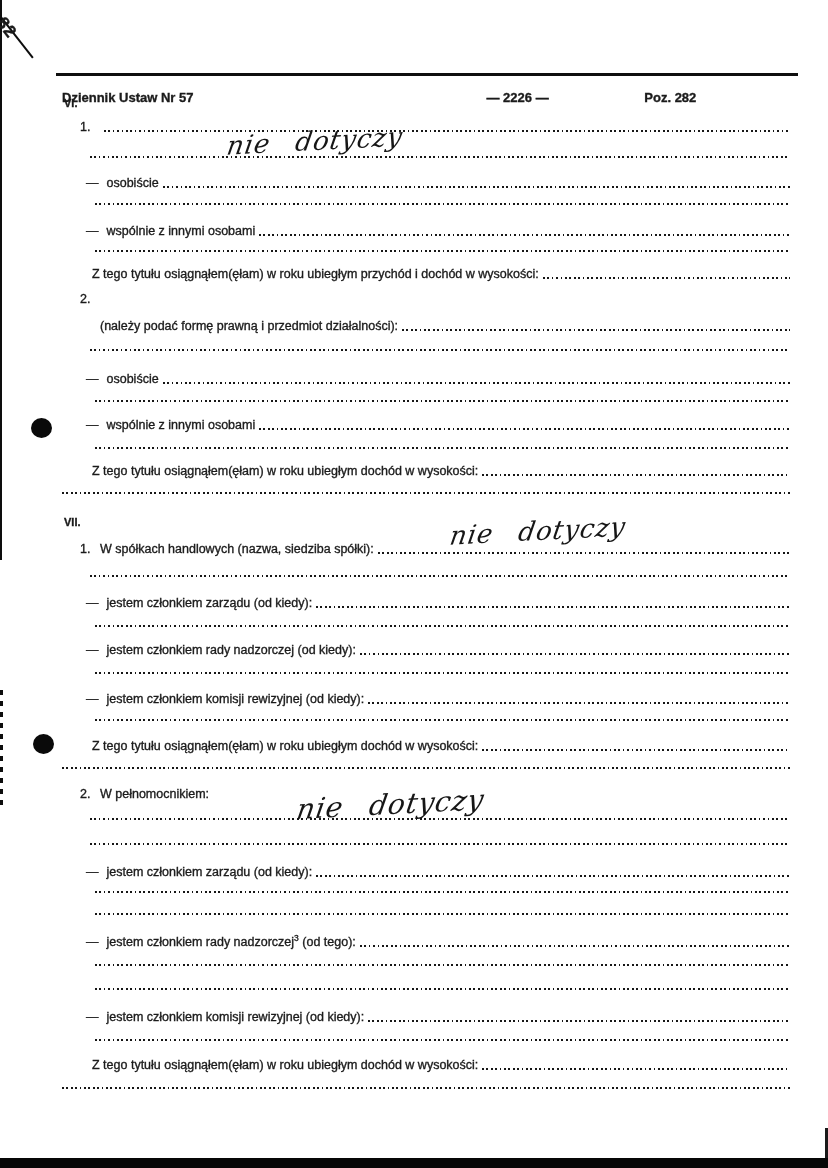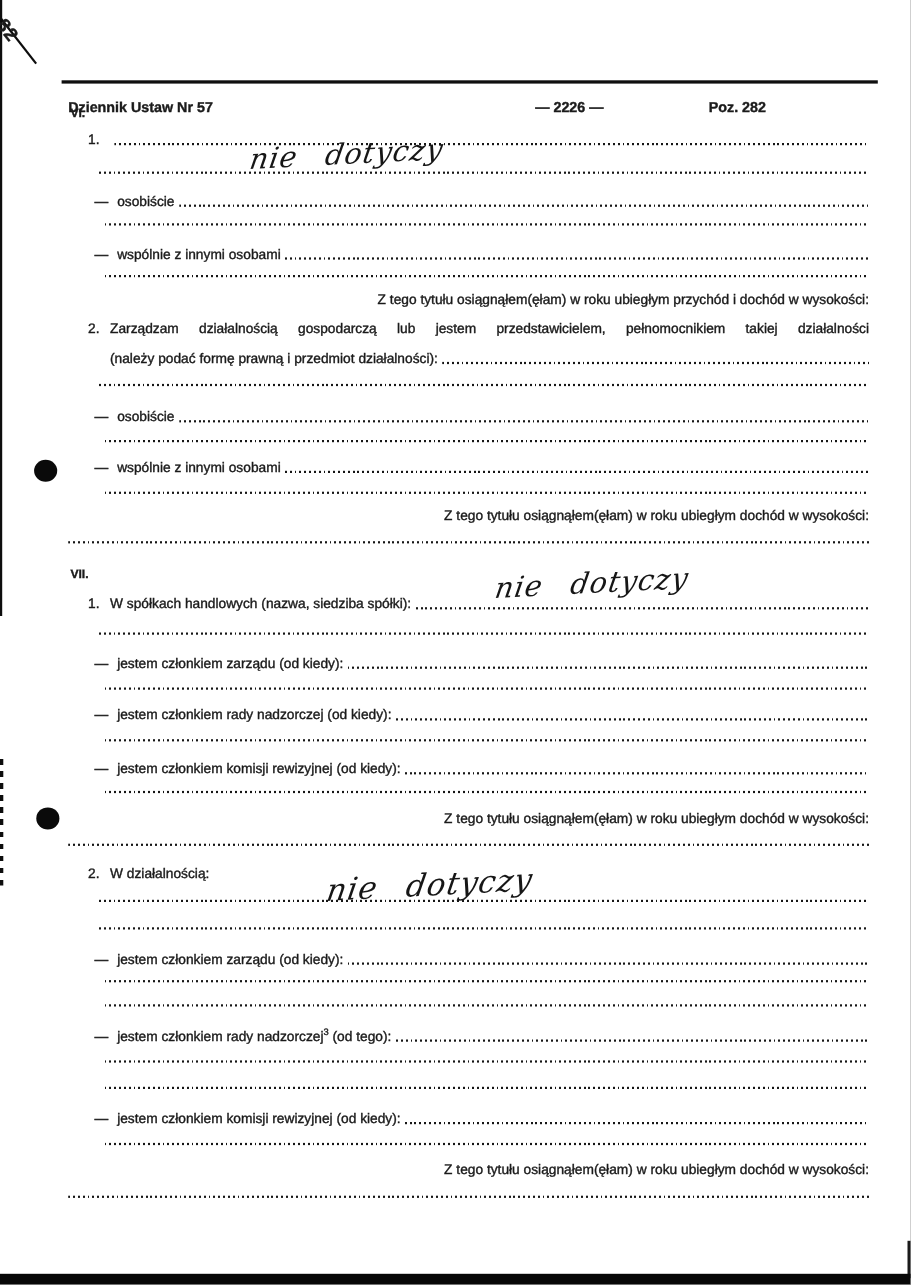--- a/index.html
+++ b/index.html
@@ -31,21 +31,21 @@
   .hdr-rule { position:absolute; top:73px; left:56px; right:30px; height:3px; background:#0f0f0f; }
   
   .content { position:absolute; top:0; left:62px; right:38px; bottom:0; font-size:12.5px; }
   .sec-title { position:absolute; left:2px; font-size:11px; font-weight:bold; }
   .row { position:absolute; left:0; right:0; display:flex; align-items:flex-end; height:16px;
          white-space:nowrap; }
   .row .num  { width:20px; flex:none; }
   .numrow    { padding-left:18px; }
   .dashrow   { padding-left:24px; }
   .dashrow .dash { margin-right:8px; }
-  .zrow      { padding-left:30px;flex-direction:column; }
+  .zrow      { padding-left:30px; }
   sup { font-size:8.5px; line-height:0; vertical-align:super; }
   .lead { flex:1 1 24px; height:2px; margin:0 0 2px 4px;
           background:repeating-linear-gradient(90deg,#161616 0 1.7px,transparent 1.7px 4.4px); }
   .dotline { position:absolute; height:2px; left:28px; right:0;
              background:repeating-linear-gradient(90deg,#161616 0 1.7px,transparent 1.7px 4.4px); }
   .dotline.dashind { left:33px; }
   .jrow { display:flex; }
   .jtext { flex:1; text-align:justify; text-align-last:justify; white-space:normal; }
   
   .hand { position:absolute; font-family:"DejaVu Serif", serif; font-style:italic;
@@ -98,21 +98,20 @@
     </div>
     <div class="dotline dashind" style="top:250px"></div>
 
     <div class="row zrow" style="top:265px">
       <span>Z tego tytułu osiągnąłem(ęłam) w roku ubiegłym przychód i dochód w wysokości: </span>
       <span class="lead"></span>
     </div>
 
     <div class="row numrow jrow" style="top:290px">
       <span class="num">2.</span>
-      <span class="jtext">Zarządzam działalnością gospodarczą lub jestem przedstawicielem, pełnomocnikiem takiej działalności</span>
     </div>
     <div class="row" style="top:317px; padding-left:38px">
       <span>(należy podać formę prawną i przedmiot działalności): </span>
       <span class="lead"></span>
     </div>
     <div class="dotline" style="top:349px"></div>
 
     <div class="row dashrow" style="top:370px">
       <span class="dash">—</span>
       <span>osobiście </span>
@@ -165,21 +164,21 @@
     <div class="dotline dashind" style="top:719px"></div>
 
     <div class="row zrow" style="top:737px">
       <span>Z tego tytułu osiągnąłem(ęłam) w roku ubiegłym dochód w wysokości: </span>
       <span class="lead"></span>
     </div>
     <div class="dotline" style="top:767px; left:0"></div>
 
     <div class="row numrow" style="top:785px">
       <span class="num">2.</span>
-      <span>W działalnością:</span>
+      <span>W pełnomocnikiem:</span>
     </div>
     <div class="dotline" style="top:818px"></div>
     <div class="hand" style="top:788px; left:235px; font-size:28px">nie dotyczy</div>
     <div class="dotline" style="top:843px"></div>
 
     <div class="row dashrow" style="top:863px">
       <span class="dash">—</span>
       <span>jestem członkiem zarządu (od kiedy): </span>
       <span class="lead"></span>
     </div>

